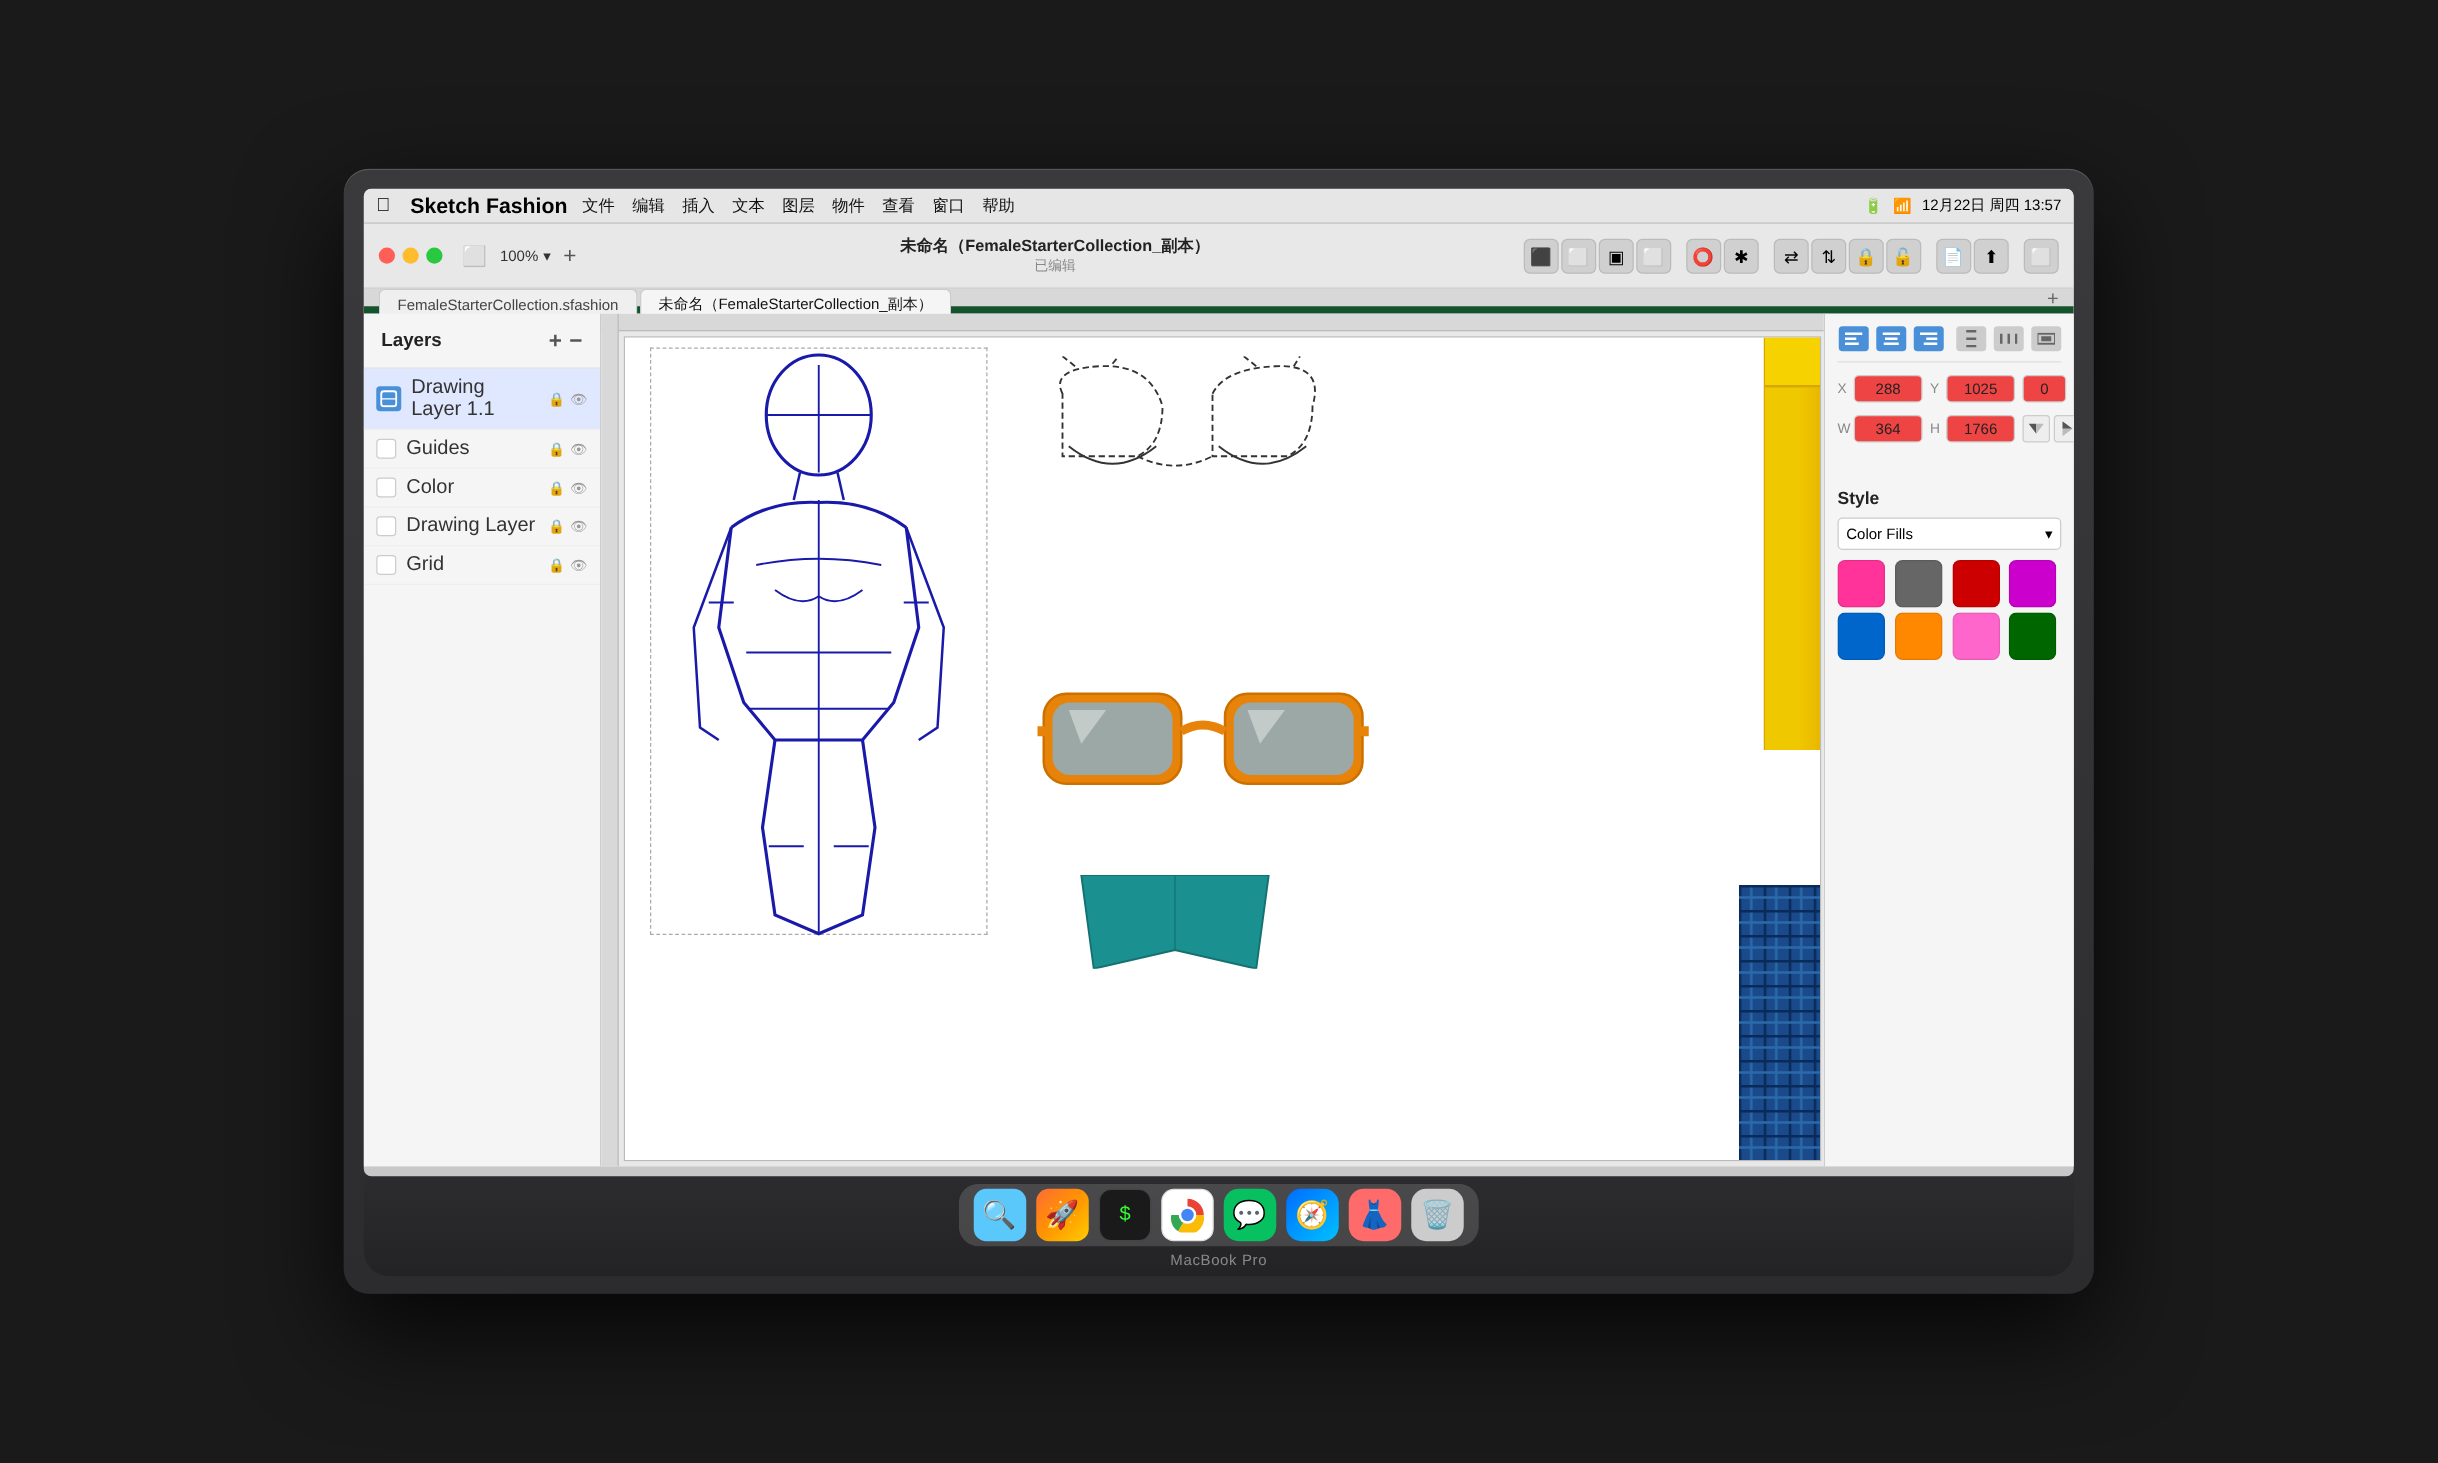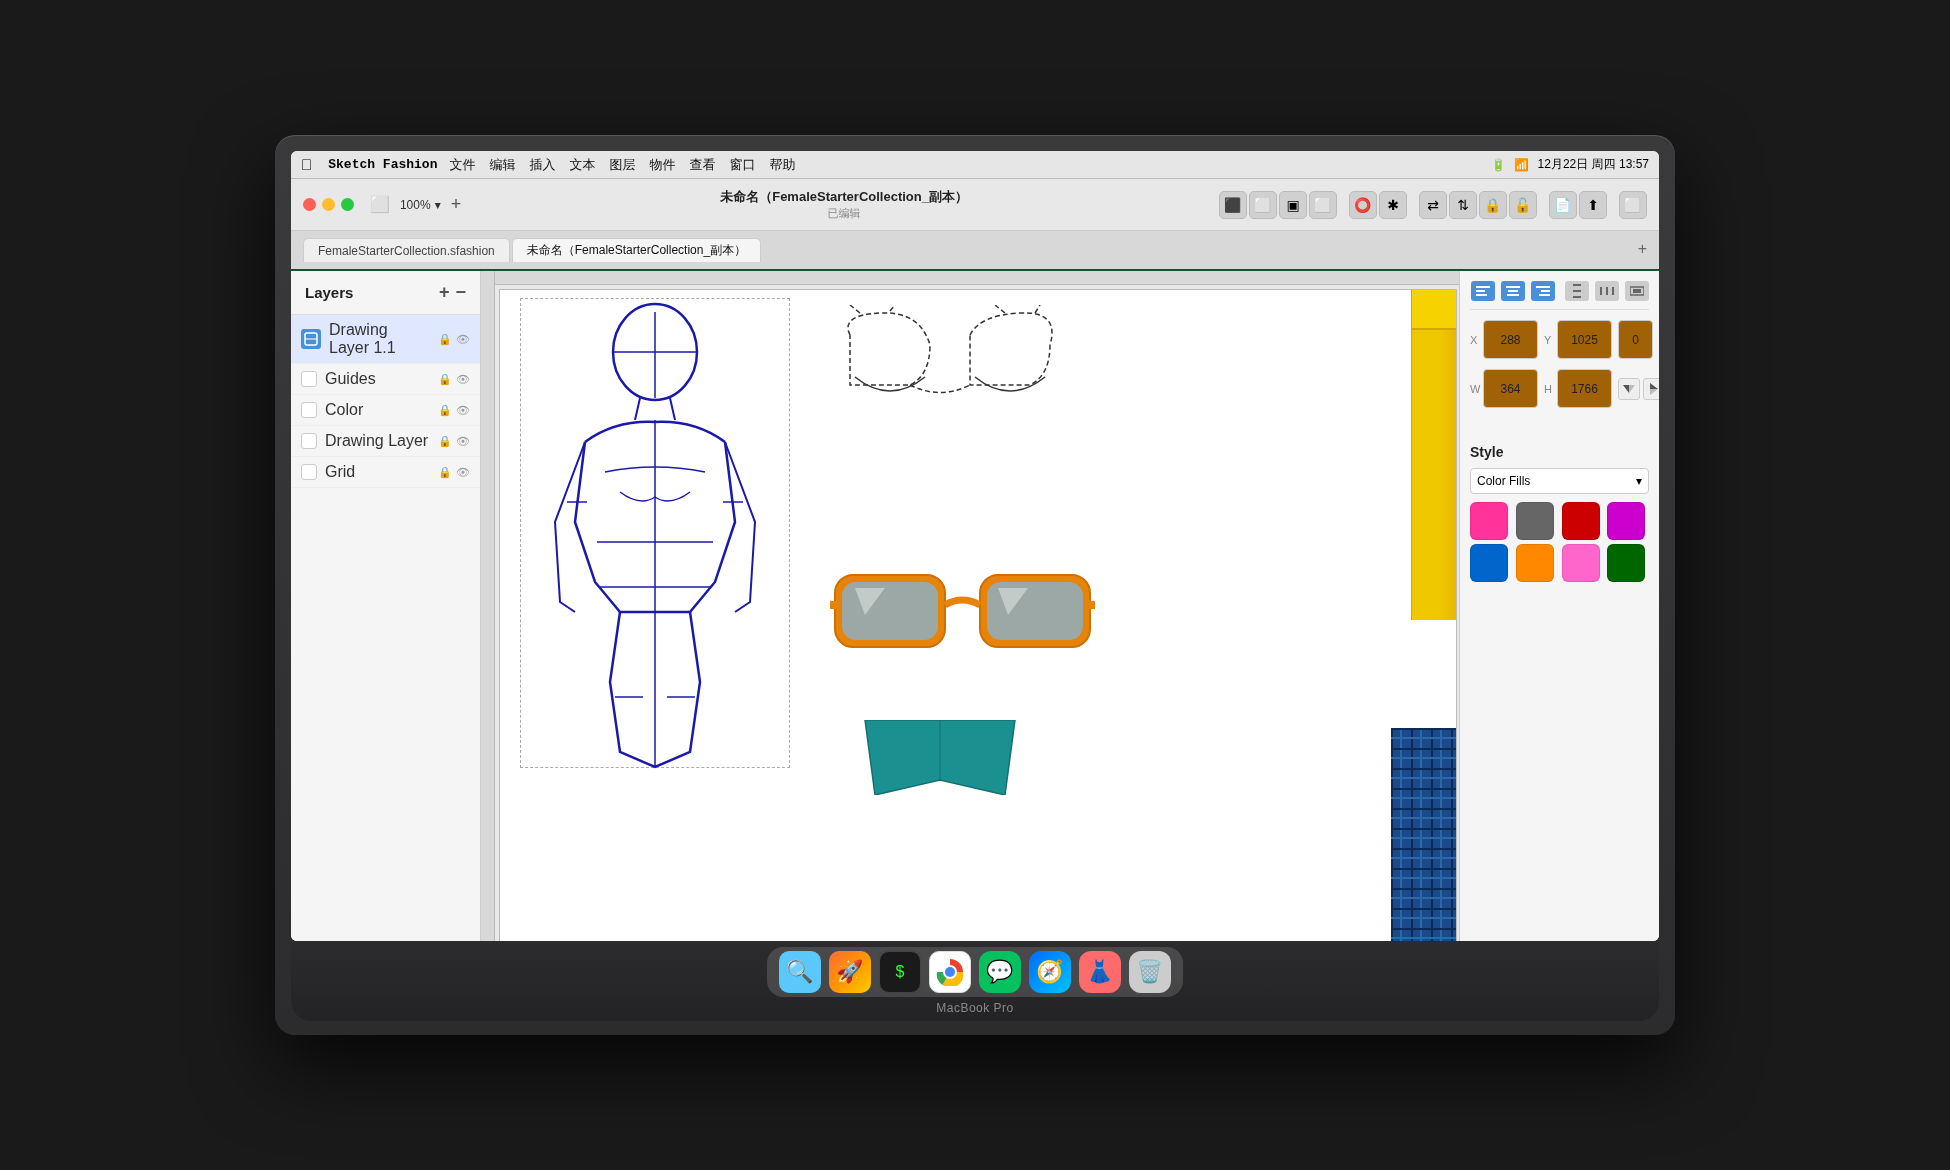--- a/index.html
+++ b/index.html
@@ -37,21 +37,21 @@
       height: 28px;
       background: rgba(230,230,230,0.97);
       display: flex;
       align-items: center;
       padding: 0 10px;
       font-size: 13px;
       border-bottom: 1px solid #bbb;
       gap: 12px;
     }
     .menubar-apple { font-size: 15px; margin-right: 4px; }
-    .menubar-app-name { font-weight: 700; font-size: 13px; font-family: Liberation Mono, monospace; }
+    .menubar-app-name { font-weight: 700; font-size: 17px; }
     .menubar-items { display: flex; gap: 14px; font-size: 13px; color: #111; }
     .menubar-right { margin-left: auto; display: flex; align-items: center; gap: 8px; font-size: 12px; }
 
     
     .toolbar {
       height: 52px;
       background: #e8e8e8;
       border-bottom: 1px solid #ccc;
       display: flex;
       align-items: center;
@@ -70,27 +70,27 @@
     .toolbar-tools { display: flex; gap: 4px; align-items: center; }
     .tool-btn {
       width: 28px; height: 28px; background: #d0d0d0; border-radius: 5px;
       display: flex; align-items: center; justify-content: center; font-size: 14px; cursor: pointer;
       border: 1px solid #bbb;
     }
     .tool-btn-group { display: flex; gap: 2px; }
 
     
     .tabbar {
-      height: 40px;
+      height: 20px;
       background: #d8d8d8;
       display: flex;
-      align-items: center;
+      align-items: flex-start;
       padding: 0 12px;
       gap: 2px;
-      border-bottom: 2px solid #14532d;
+      border-bottom: 6px solid #14532d;
     }
     .tab {
       height: 24px; padding: 0 14px; background: #efefef;
       border-radius: 5px 5px 0 0; font-size: 12px; color: #444;
       display: flex; align-items: center; border: 1px solid #ccc; border-bottom: none;
     }
     .tab.active { background: #f5f5f5; color: #111; font-weight: 500; }
     .tab-add { margin-left: auto; font-size: 16px; color: #666; cursor: pointer; margin-bottom: 2px; }
 
     
@@ -160,21 +160,21 @@
       display: flex; align-items: center; justify-content: center;
     }
     .panel-icon-btn.inactive { background: #ccc; }
 
     .coord-row { display: flex; gap: 6px; align-items: center; }
     .coord-field {
       display: flex; align-items: center; gap: 3px;
     }
     .coord-label { font-size: 11px; color: #888; width: 10px; }
     .coord-input {
-      width: 55px; height: 39px; background: #a16207; border: 1px solid #ccc;
+      width: 55px; height: 22px; background: #ef4444; border: 1px solid #ccc;
       border-radius: 4px; font-size: 12px; text-align: center; padding: 0 4px;
       color: #222;
     }
     .coord-input-sm { width: 35px; }
 
     .style-section { margin-top: 6px; }
     .style-title { font-size: 14px; font-weight: 600; color: #222; margin-bottom: 8px; margin-top: 20px; }
     .style-select {
       width: 100%; height: 26px; background: white; border: 1px solid #ccc;
       border-radius: 4px; font-size: 12px; padding: 0 6px;

